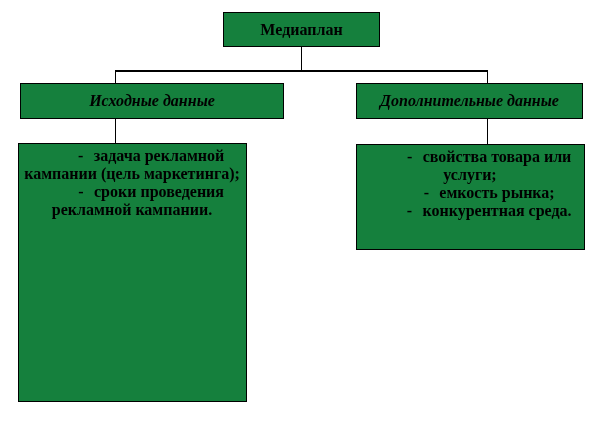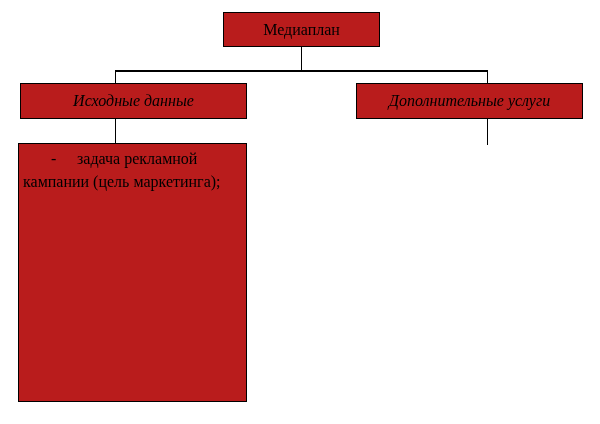--- a/index.html
+++ b/index.html
@@ -13,36 +13,38 @@
     height: 424px;
     background: #ffffff;
     font-family: "Liberation Serif", "DejaVu Serif", serif;
     color: #000000;
     overflow: hidden;
   }
   .box {
     position: absolute;
     box-sizing: border-box;
     border: 1.5px solid #000000;
-    background: #b91c1c;
+    background: #15803d;
+    font-weight: bold;
   }
   .title-box {
     display: flex;
     align-items: center;
     justify-content: center;
     font-size: 16px;
     text-align: center;
   }
   .title-box.italic {
     font-style: italic;
   }
   .content-box {
     padding: 3px 5px 3px 4px;
     font-size: 16px;
-    line-height: 23px;
+    line-height: 18px;
+    text-align: center;
   }
   .li {
     margin: 0;
     text-indent: 28px;
   }
   .dash {
     display: inline-block;
     width: 26px;
     text-indent: 0;
   }
@@ -62,27 +64,41 @@
     <span>Медиаплан</span>
   </div>
 
   <div class="connector v-line" style="left:300.5px; top:46px; height:25px;"></div>
   <div class="connector h-line" style="left:114.5px; top:70px; width:373.5px;"></div>
   <div class="connector v-line" style="left:114.5px; top:70px; height:14px;"></div>
   <div class="connector v-line" style="left:486.5px; top:70px; height:14px;"></div>
   <div class="connector v-line" style="left:114.5px; top:118px; height:26px;"></div>
   <div class="connector v-line" style="left:486.5px; top:118px; height:27px;"></div>
 
-  <div class="box title-box italic" style="left:20px; top:83px; width:227px; height:36px;">
+  <div class="box title-box italic" style="left:20px; top:83px; width:264px; height:36px;">
     <span>Исходные данные</span>
   </div>
   <div class="box title-box italic" style="left:356px; top:83px; width:227px; height:36px;">
-    <span>Дополнительные услуги</span>
+    <span>Дополнительные данные</span>
   </div>
 
   <div class="box content-box" style="left:18px; top:143px; width:229px; height:259px;">
     <p class="li">
       <span class="dash">-</span><span>задача рекламной кампании (цель маркетинга);</span>
     </p>
+    <p class="li">
+      <span class="dash">-</span><span>сроки проведения рекламной кампании.</span>
+    </p>
   </div>
 
+  <div class="box content-box" style="left:356px; top:144px; width:229px; height:106px;">
+    <p class="li">
+      <span class="dash">-</span><span>свойства товара или услуги;</span>
+    </p>
+    <p class="li">
+      <span class="dash">-</span><span>емкость рынка;</span>
+    </p>
+    <p class="li">
+      <span class="dash">-</span><span>конкурентная среда.</span>
+    </p>
+  </div>
 
 </div>
 
 </body></html>

